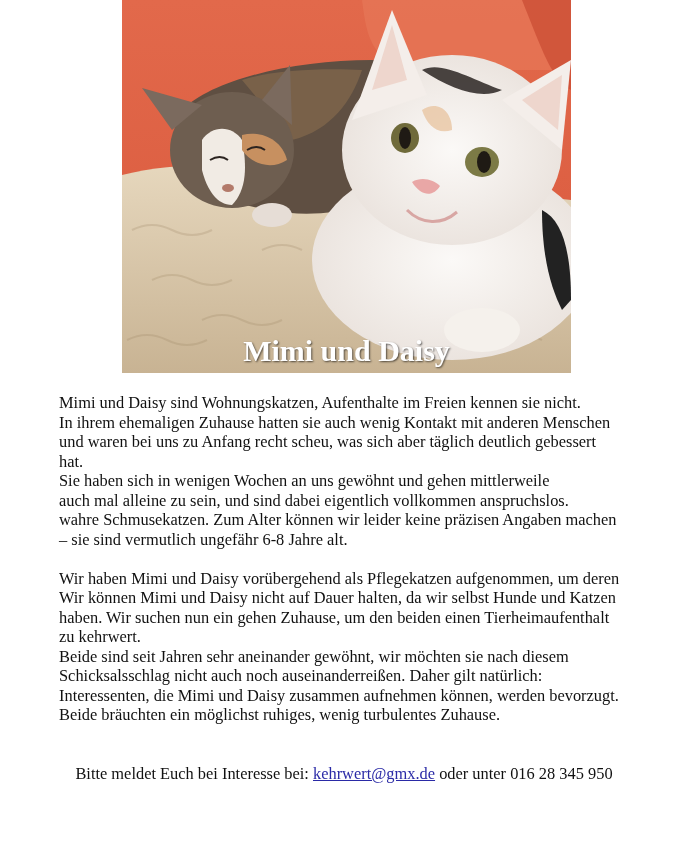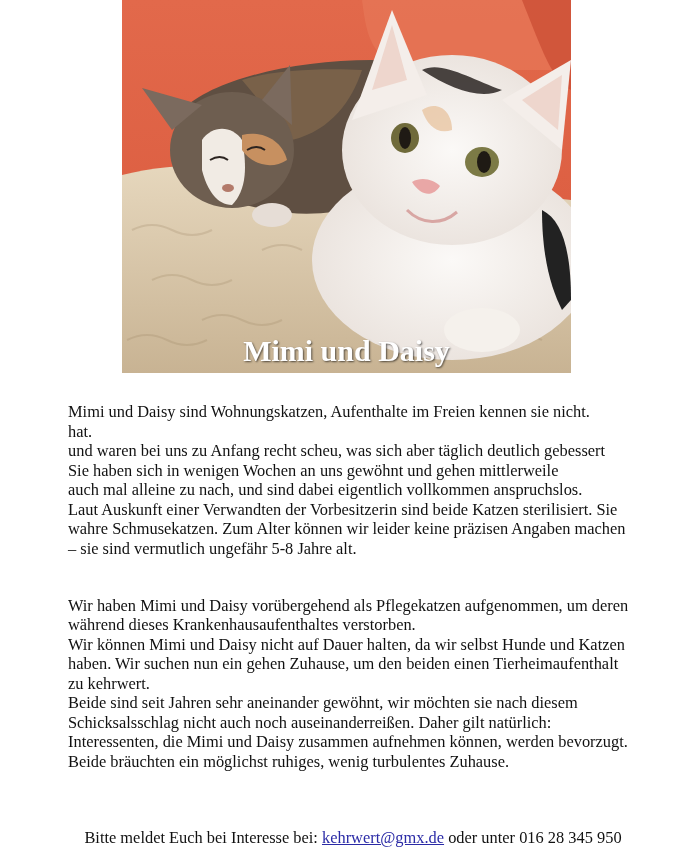--- a/index.html
+++ b/index.html
@@ -11,21 +11,21 @@
     .photo svg { position: absolute; left: 0; top: 0; width: 449px; height: 373px; }
     .caption {
       position: absolute; left: 0; right: 0; bottom: 5px; text-align: center;
       font-family: "Liberation Serif", serif; font-weight: bold; font-size: 30px; color: #ffffff;
       text-shadow: 1px 1px 2px rgba(0,0,0,0.6);
     }
     .content {
       position: absolute; left: 59px; top: 393px; width: 590px;
       font-size: 16.4px; line-height: 19.5px; color: #111;
     }
-    .content p { margin: 9px; }
+    .content p { margin: 0; }
     .line { display: block; white-space: nowrap; }
     .gap { height: 19.5px; }
     a.email { color: #1a0dab; text-decoration: underline; color: #2a2aa6; }
   </style>
 </head>
 <body>
 
 <div class="photo">
   <svg viewBox="0 0 449 373" preserveAspectRatio="none">
     <defs>
@@ -90,32 +90,31 @@
     <path d="M285 210 C300 225 320 225 335 212" stroke="#d8a6a3" stroke-width="3" fill="none"></path>
 
     <ellipse cx="360" cy="330" rx="38" ry="22" fill="#f5f1ec"></ellipse>
   </svg>
   <div class="caption">Mimi und Daisy</div>
 </div>
 
 <div class="content">
   <p>
     <span class="line">Mimi und Daisy sind Wohnungskatzen, Aufenthalte im Freien kennen sie nicht.</span>
+    <span class="line">In ihrem ehemaligen Zuhause hatten sie auch wenig Kontakt mit anderen Menschen</span>
+    <span class="line">und waren bei uns zu Anfang recht scheu, was sich aber täglich deutlich gebessert</span>
     <span class="line">hat.</span>
-    <span class="line">und waren bei uns zu Anfang recht scheu, was sich aber täglich deutlich gebessert</span>
     <span class="line">Sie haben sich in wenigen Wochen an uns gewöhnt und gehen mittlerweile</span>
-    <span class="line">auch mal alleine zu nach, und sind dabei eigentlich vollkommen anspruchslos.</span>
-    <span class="line">Laut Auskunft einer Verwandten der Vorbesitzerin sind beide Katzen sterilisiert. Sie</span>
+    <span class="line">auch mal alleine zu sein, und sind dabei eigentlich vollkommen anspruchslos.</span>
     <span class="line">wahre Schmusekatzen. Zum Alter können wir leider keine präzisen Angaben machen</span>
-    <span class="line">– sie sind vermutlich ungefähr 5-8 Jahre alt.</span>
+    <span class="line">– sie sind vermutlich ungefähr 6-8 Jahre alt.</span>
   </p>
   <div class="gap"></div>
   <p>
     <span class="line">Wir haben Mimi und Daisy vorübergehend als Pflegekatzen aufgenommen, um deren</span>
-    <span class="line">während dieses Krankenhausaufenthaltes verstorben.</span>
     <span class="line">Wir können Mimi und Daisy nicht auf Dauer halten, da wir selbst Hunde und Katzen</span>
     <span class="line">haben. Wir suchen nun ein gehen Zuhause, um den beiden einen Tierheimaufenthalt</span>
     <span class="line">zu kehrwert.</span>
     <span class="line">Beide sind seit Jahren sehr aneinander gewöhnt, wir möchten sie  nach diesem</span>
     <span class="line">Schicksalsschlag nicht auch noch auseinanderreißen. Daher gilt natürlich:</span>
     <span class="line">Interessenten, die Mimi und Daisy zusammen aufnehmen können, werden bevorzugt.</span>
     <span class="line">Beide bräuchten ein möglichst ruhiges, wenig turbulentes Zuhause.</span>
   </p>
   <div class="gap"></div>
   <p style="white-space:pre;">

